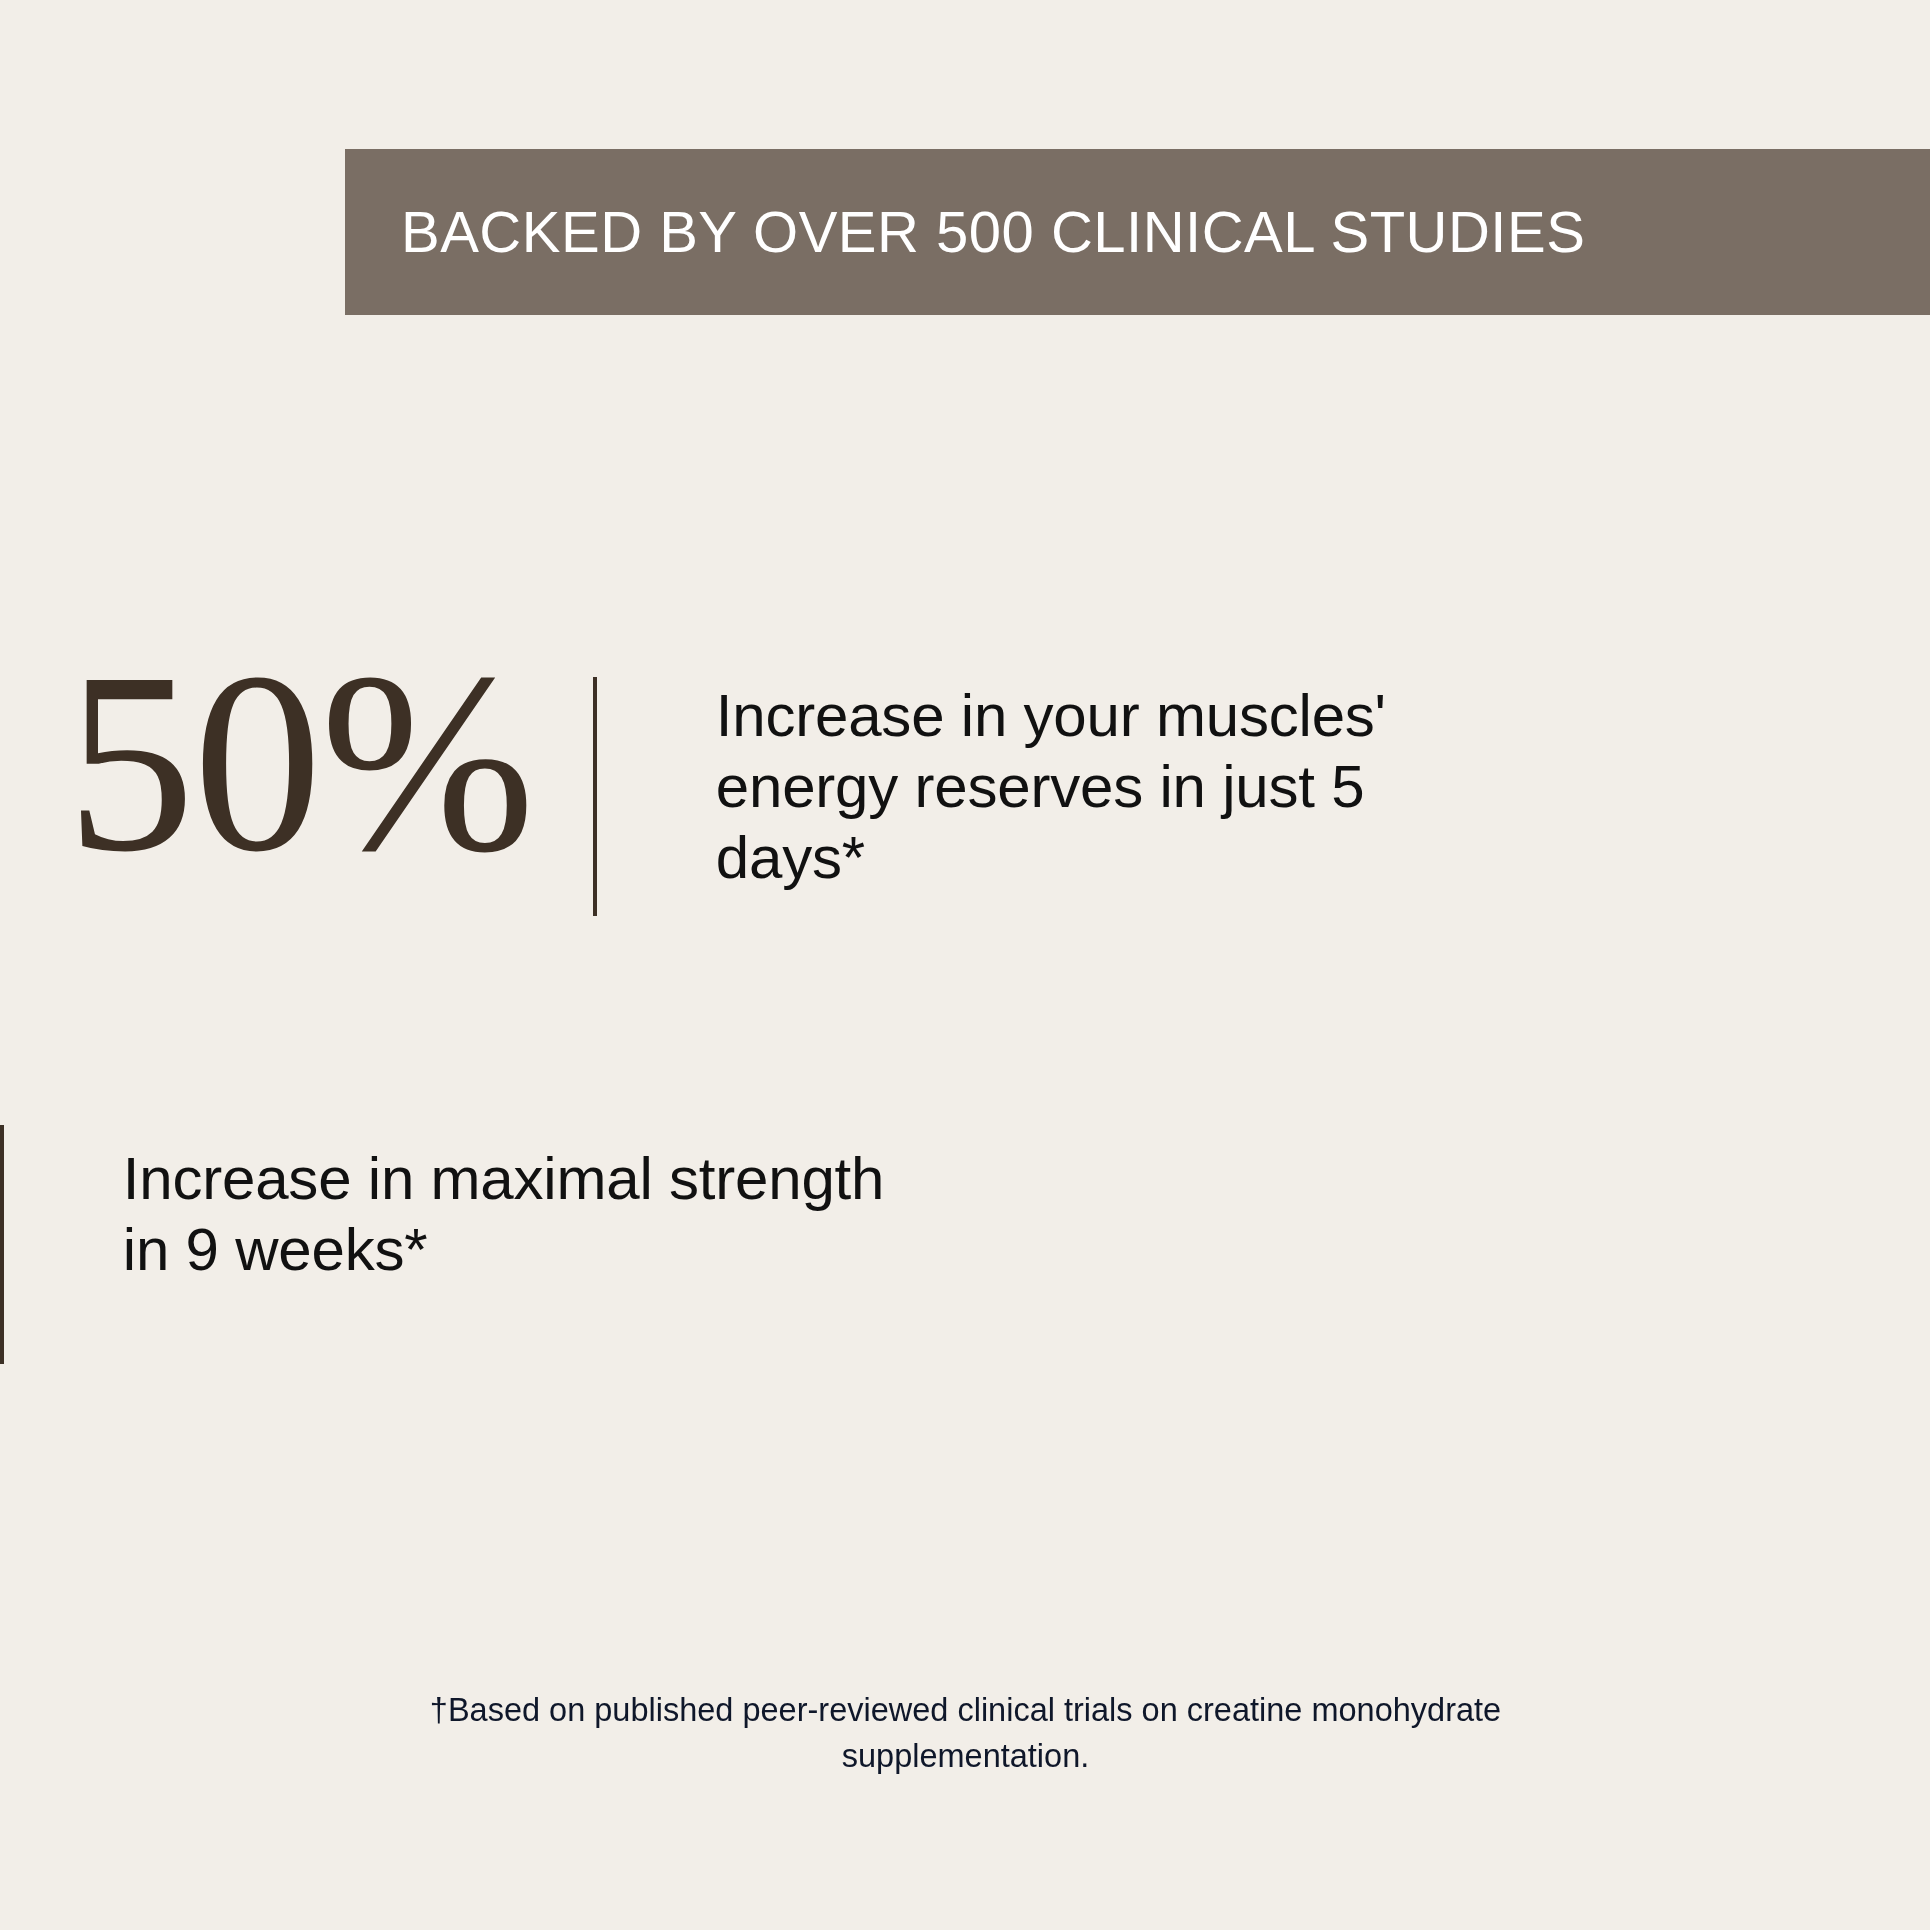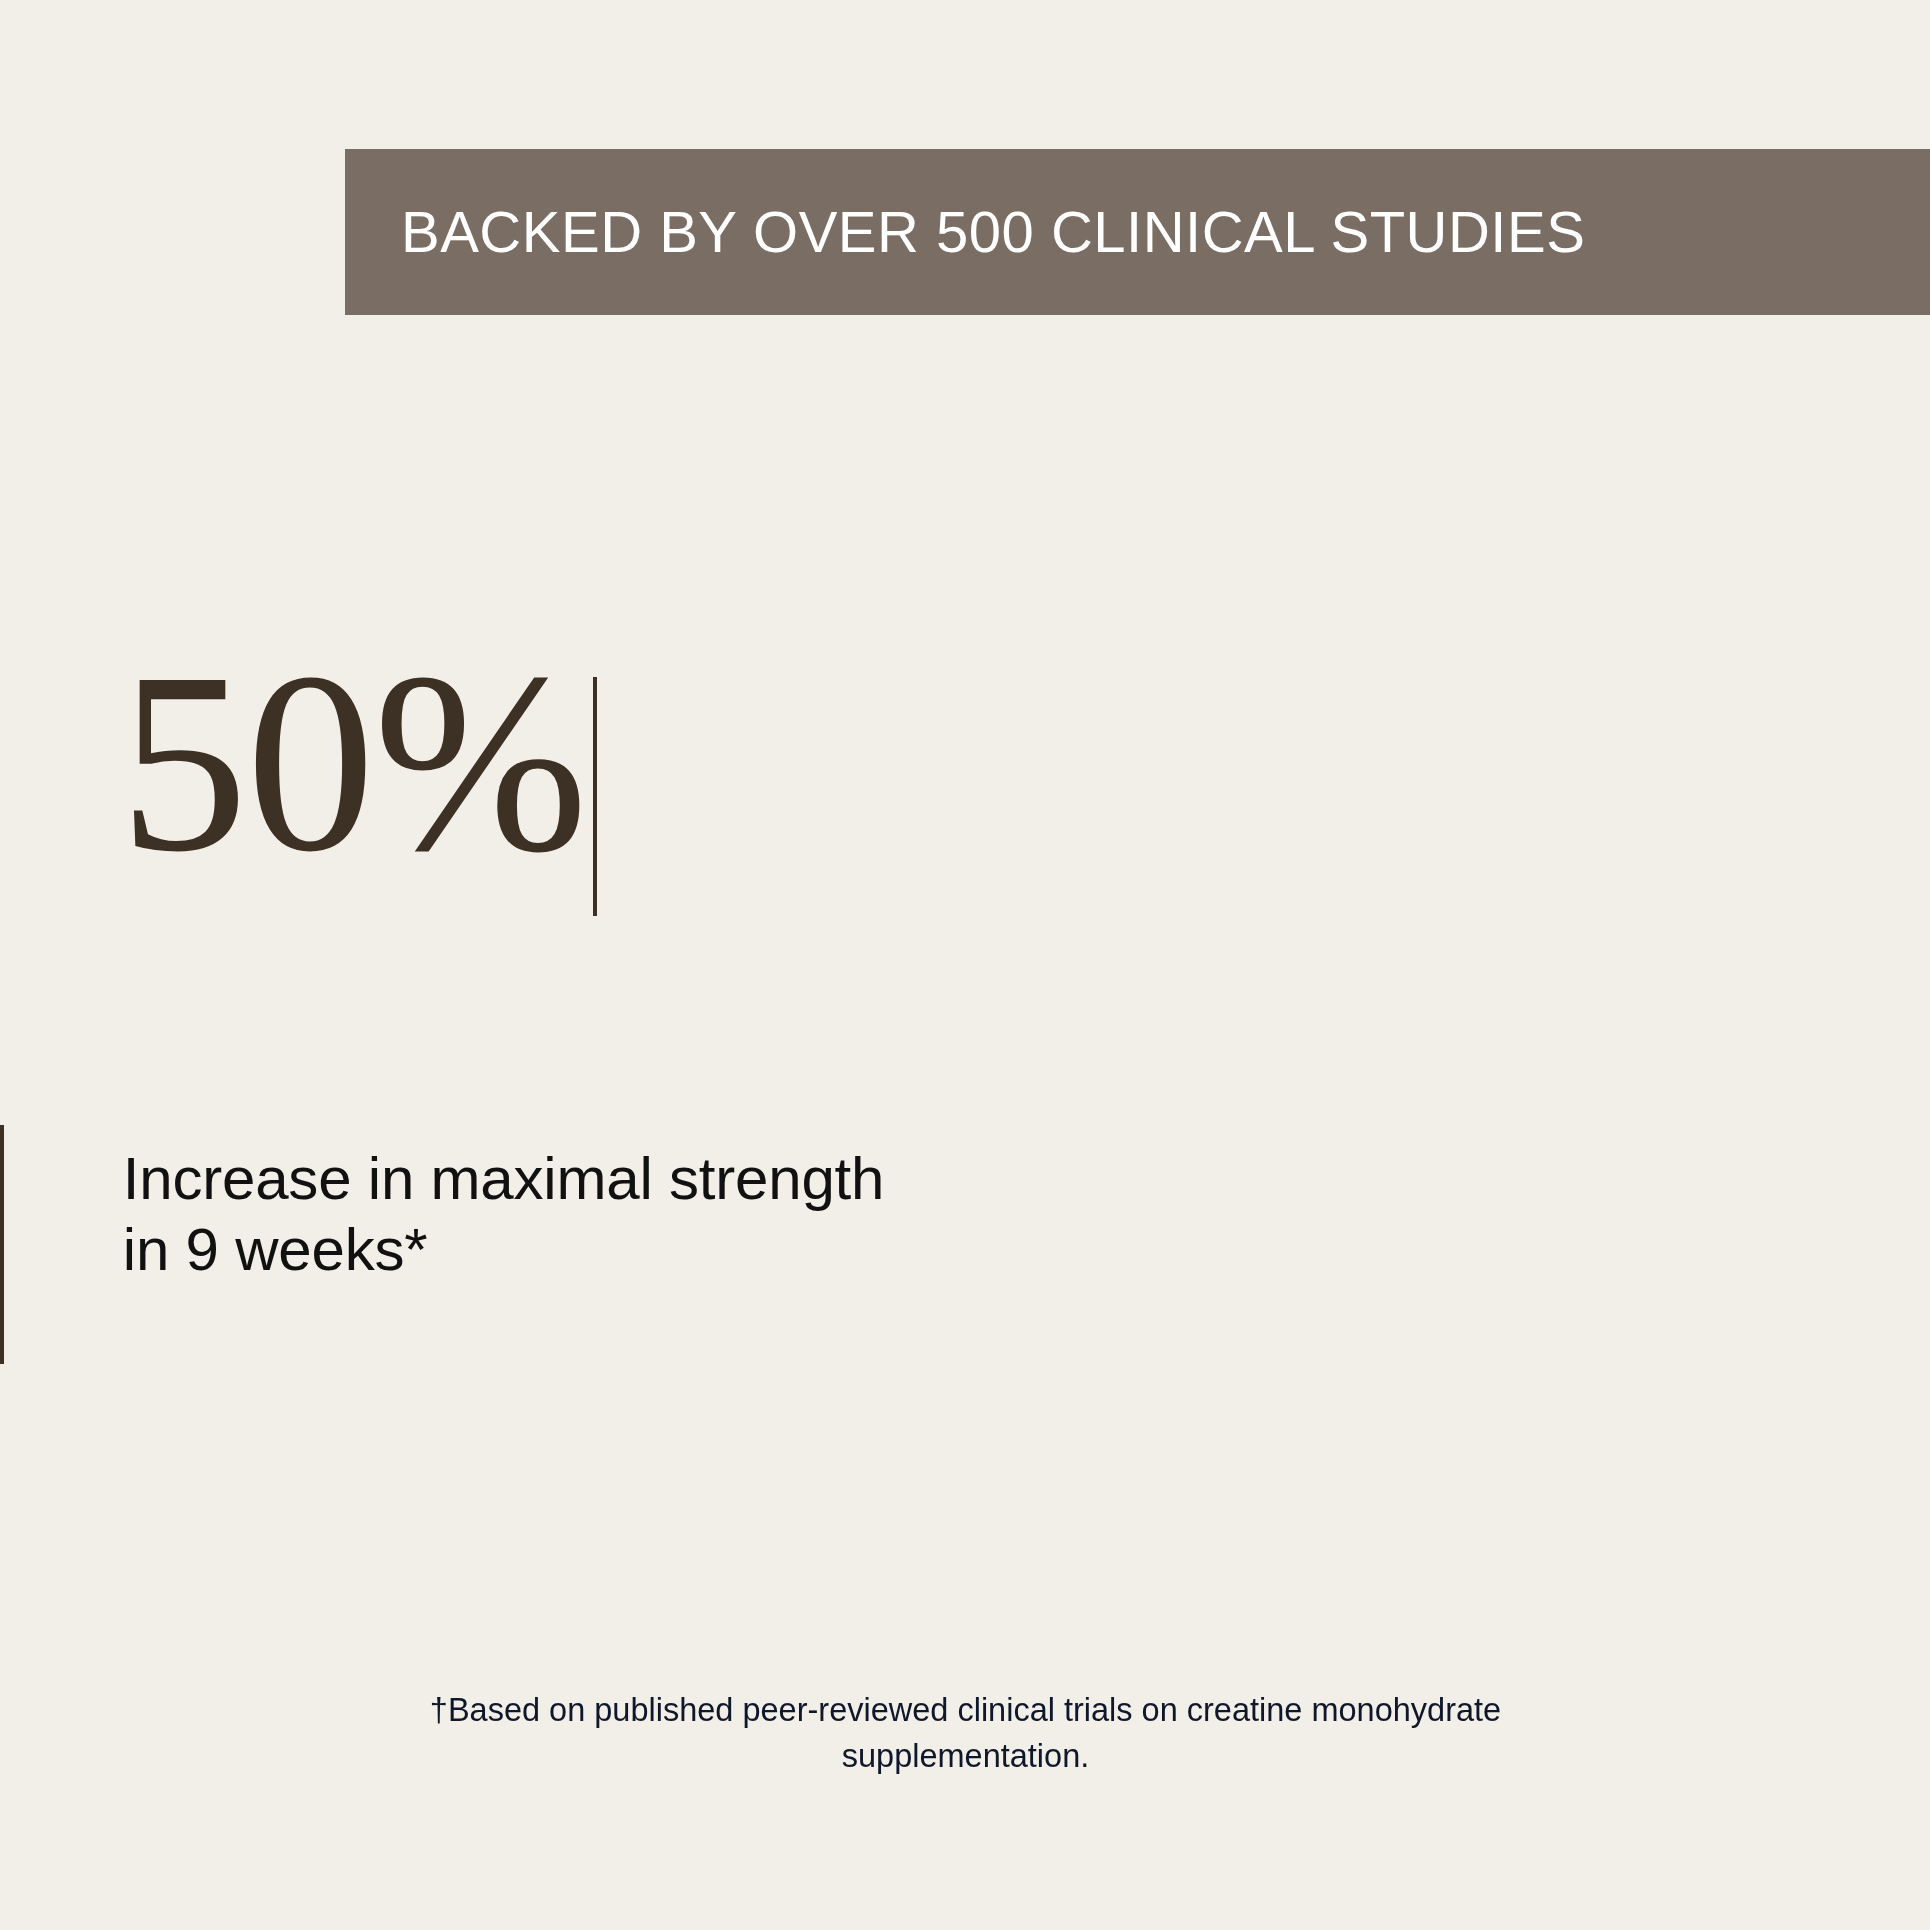--- a/index.html
+++ b/index.html
@@ -57,21 +57,21 @@
     position: relative;
     display: flex;
     align-items: flex-start;
     margin-bottom: 163px;
   }
 
   .stat-number {
     width: 593px;
     flex: 0 0 593px;
     text-align: left;
-    padding-left: 119px;
+    padding-left: 66px;
     box-sizing: border-box;
     color: #3d3025;
     font-family: "Liberation Serif", "DejaVu Serif", serif;
     font-size: 258px;
     font-weight: 400;
     line-height: 1.02;
     letter-spacing: -1.9px;
     white-space: nowrap;
   }
 
@@ -126,20 +126,21 @@
 
   <div class="banner">
     <div class="banner-title">BACKED BY OVER 500 CLINICAL STUDIES</div>
   </div>
 
   <div class="stats">
 
     <div class="stat-row stat-row--a">
       <div class="stat-number">50%</div>
       <div class="stat-divider"></div>
+      <div class="stat-text">Increase in your muscles' energy reserves in just 5 days*</div>
     </div>
 
     <div class="stat-row stat-row--b">
       <div class="stat-divider"></div>
       <div class="stat-text">Increase in maximal strength in 9 weeks*</div>
     </div>
 
   </div>
 
   <div class="footnote">†Based on published peer-reviewed clinical trials on creatine monohydrate supplementation.</div>

